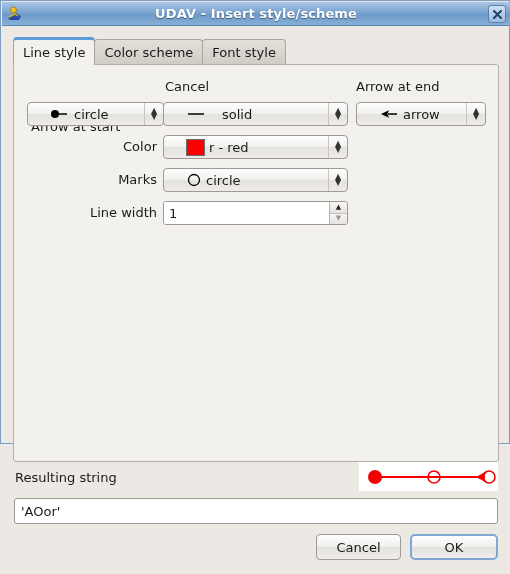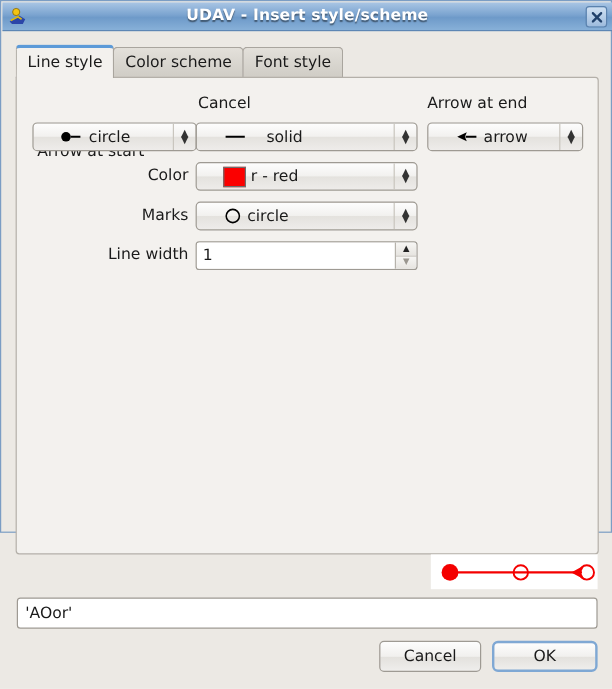--- a/index.html
+++ b/index.html
@@ -379,20 +379,21 @@
     <div class="spin" style="left:149px; top:136px; width:185px;">
       <span class="spin-val">1</span>
       <span class="spin-btns">
         <span class="spin-up">▲</span>
         <span class="spin-down">▼</span>
       </span>
     </div>
 
   </div>
 
+  <div class="result-label">Resulting string</div>
 
   <div class="preview">
     <svg width="139" height="29" viewBox="0 0 139 29">
       <path d="M16 15 L126 15" stroke="#f40000" stroke-width="1.8"></path>
       <circle cx="16" cy="15" r="7" fill="#f40000"></circle>
       <circle cx="75" cy="15" r="6" fill="none" stroke="#f40000" stroke-width="1.6"></circle>
       <path d="M117 15 L128 9 L125 15 L128 21 Z" fill="#f40000"></path>
       <circle cx="130" cy="15" r="6" fill="none" stroke="#f40000" stroke-width="1.6"></circle>
     </svg>
   </div>

